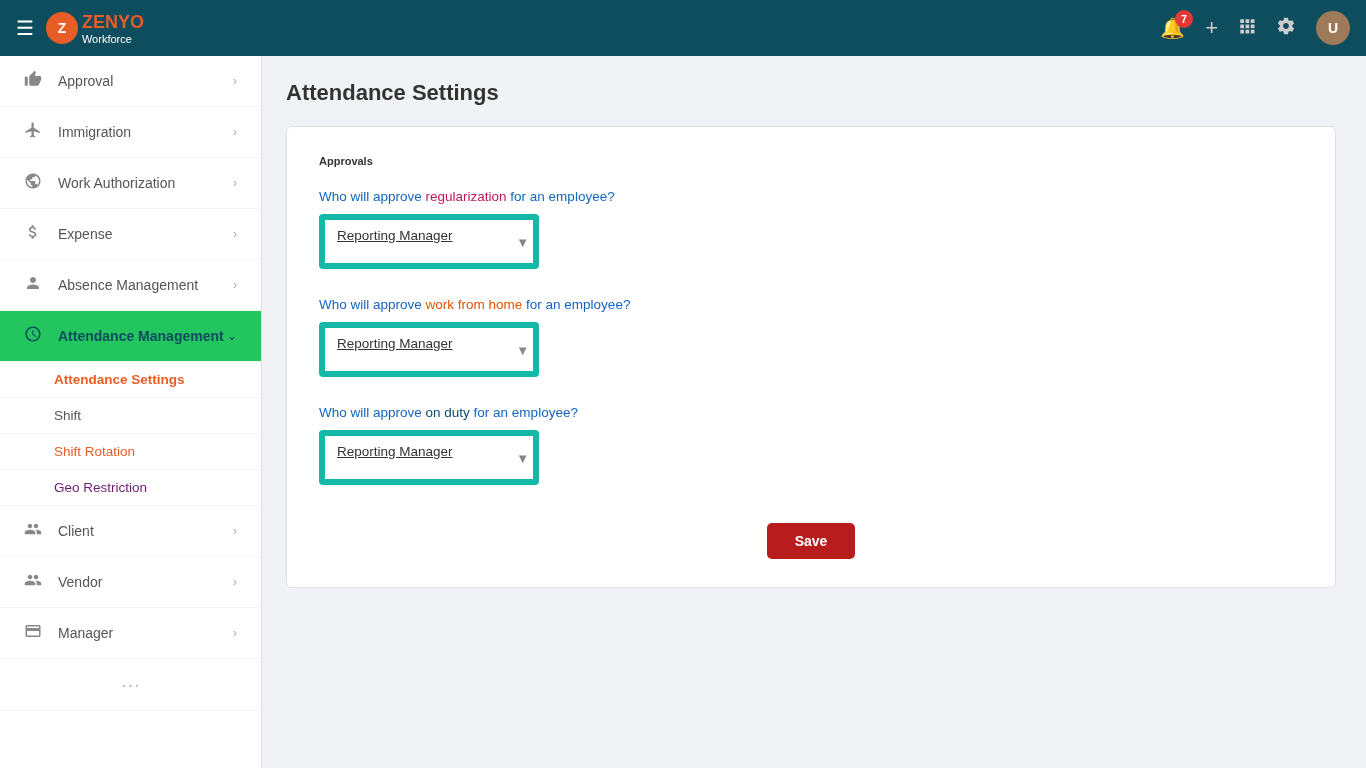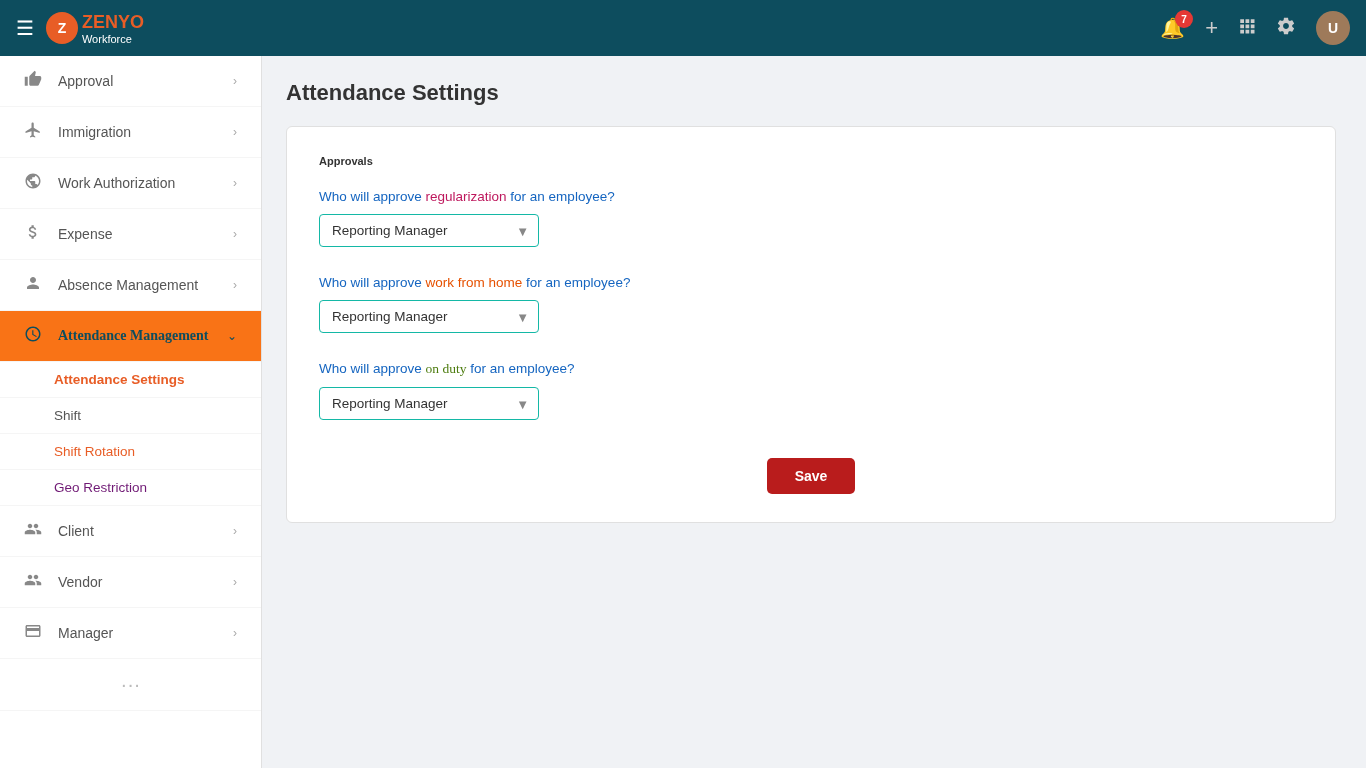--- a/index.html
+++ b/index.html
@@ -105,29 +105,30 @@
       margin-bottom: 10px;
     }
 
     
     .select-wrapper {
       position: relative;
       width: 220px;
     }
     .select-field {
       width: 100%;
-      padding: 8px 36px 8px 12px;
-      border: 1px solid #14b8a6;
+      padding: 8px 36px 20px 12px;
+      border: 6px solid #14b8a6;
       border-radius: 4px;
       font-size: 13.5px;
       color: #333;
       appearance: none;
       -webkit-appearance: none;
       background: #fff;
       cursor: pointer;
+      text-decoration: underline;
     }
     .select-chevron {
       position: absolute;
       right: 10px;
       top: 50%;
       transform: translateY(-50%);
       color: #888;
       pointer-events: none;
       font-size: 13px;
     }
@@ -234,21 +235,21 @@
     <div class="sidebar-item">
       <span class="item-icon">
         <svg width="18" height="18" viewBox="0 0 24 24" fill="#888">
             <path d="M12 12c2.21 0 4-1.79 4-4s-1.79-4-4-4-4 1.79-4 4 1.79 4 4 4zm0 2c-2.67 0-8 1.34-8 4v2h16v-2c0-2.66-5.33-4-8-4z"></path>
           </svg>
       </span>
       <span class="item-label">Absence Management</span>
       <span class="chevron">›</span>
     </div>
 
-    <div class="sidebar-item expanded" style="background:#f97316;font-family:Liberation Serif, serif;">
+    <div class="sidebar-item expanded" style="background:#22c55e;">
       <span class="item-icon">
         <svg width="18" height="18" viewBox="0 0 24 24" fill="#0d4d5e">
             <path d="M11.99 2C6.47 2 2 6.48 2 12s4.47 10 9.99 10C17.52 22 22 17.52 22 12S17.52 2 11.99 2zM12 20c-4.42 0-8-3.58-8-8s3.58-8 8-8 8 3.58 8 8-3.58 8-8 8zm.5-13H11v6l5.25 3.15.75-1.23-4.5-2.67V7z"></path>
           </svg>
       </span>
       <span class="item-label" style="color:#0d4d5e;font-weight:600;">Attendance Management</span>
       <span class="chevron" style="color:#0d4d5e;">⌄</span>
     </div>
 
     <div class="sidebar-subitem active">Attendance Settings</div>
@@ -323,21 +324,21 @@
             <option>HR Manager</option>
             <option>Direct Manager</option>
             <option>Department Head</option>
           </select>
           <span class="select-chevron">▼</span>
         </div>
       </div>
 
       <div class="approval-block">
         <div class="approval-question">
-          <span>Who will approve </span><span style="color:#4d7c0f;font-weight:500;font-family:Liberation Serif, serif;">on duty</span><span> for an employee?</span>
+          <span>Who will approve </span><span style="color:#0c4a6e;font-weight:500;">on duty</span><span> for an employee?</span>
         </div>
         <div class="select-wrapper">
           <select class="select-field">
             <option>Reporting Manager</option>
             <option>HR Manager</option>
             <option>Direct Manager</option>
             <option>Department Head</option>
           </select>
           <span class="select-chevron">▼</span>
         </div>

